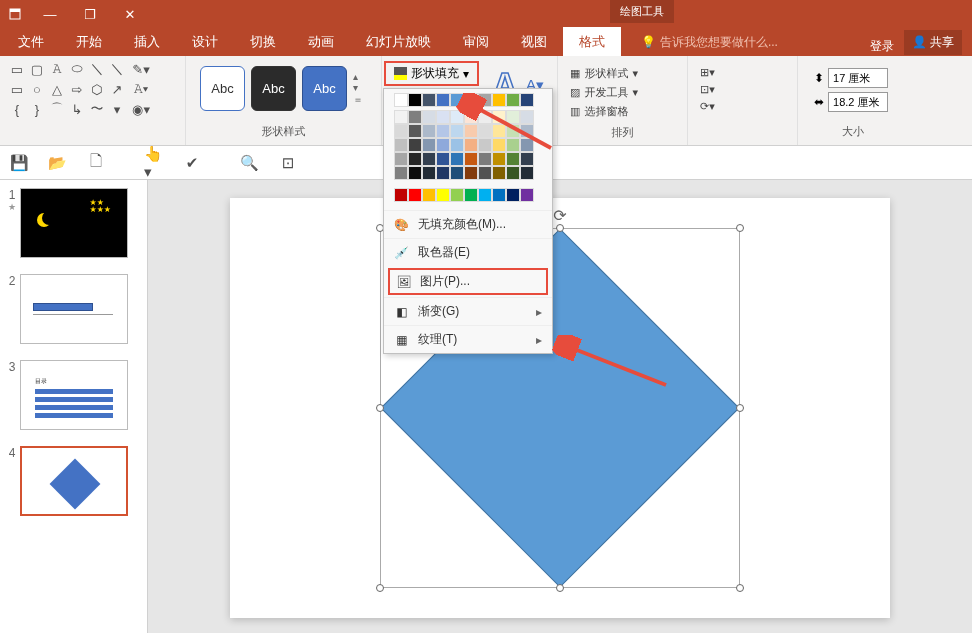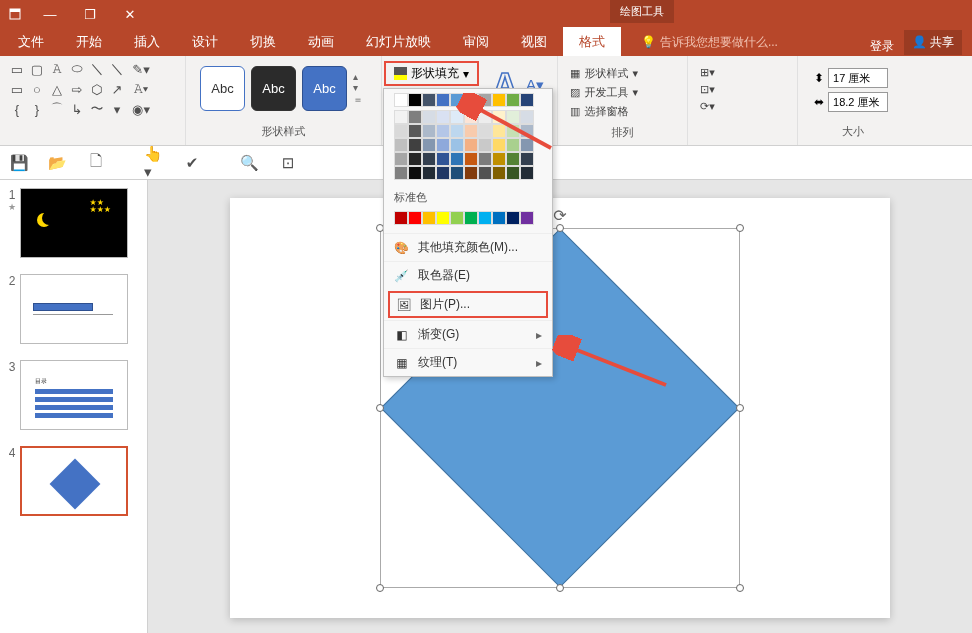--- a/index.html
+++ b/index.html
@@ -372,36 +372,35 @@
           <div class="color-sw" style="background: rgb(32, 55, 100);"></div>
           <div class="color-sw" style="background: rgb(31, 78, 120);"></div>
           <div class="color-sw" style="background: rgb(131, 60, 12);"></div>
           <div class="color-sw" style="background: rgb(82, 82, 82);"></div>
           <div class="color-sw" style="background: rgb(128, 96, 0);"></div>
           <div class="color-sw" style="background: rgb(55, 86, 35);"></div>
           <div class="color-sw" style="background: rgb(34, 43, 53);"></div>
         </div>
       </div>
   </div>
-  <div class="dd-section-label">标准色</div>
   <div class="std-row" id="std-row">
       <div class="color-sw" style="background: rgb(192, 0, 0);"></div>
       <div class="color-sw" style="background: rgb(255, 0, 0);"></div>
       <div class="color-sw" style="background: rgb(255, 192, 0);"></div>
       <div class="color-sw" style="background: rgb(255, 255, 0);"></div>
       <div class="color-sw" style="background: rgb(146, 208, 80);"></div>
       <div class="color-sw" style="background: rgb(0, 176, 80);"></div>
       <div class="color-sw" style="background: rgb(0, 176, 240);"></div>
       <div class="color-sw" style="background: rgb(0, 112, 192);"></div>
       <div class="color-sw" style="background: rgb(0, 32, 96);"></div>
       <div class="color-sw" style="background: rgb(112, 48, 160);"></div>
     </div>
   <div class="dd-item">
     <span class="dd-icon">🎨</span>
-    <span>其他填充颜色(M)...</span>
+    <span>无填充颜色(M)...</span>
   </div>
   <div class="dd-item">
     <span class="dd-icon">💉</span>
     <span>取色器(E)</span>
   </div>
   <div class="dd-item highlighted">
     <span class="dd-icon">🖼</span>
     <span>图片(P)...</span>
   </div>
   <div class="dd-item">

